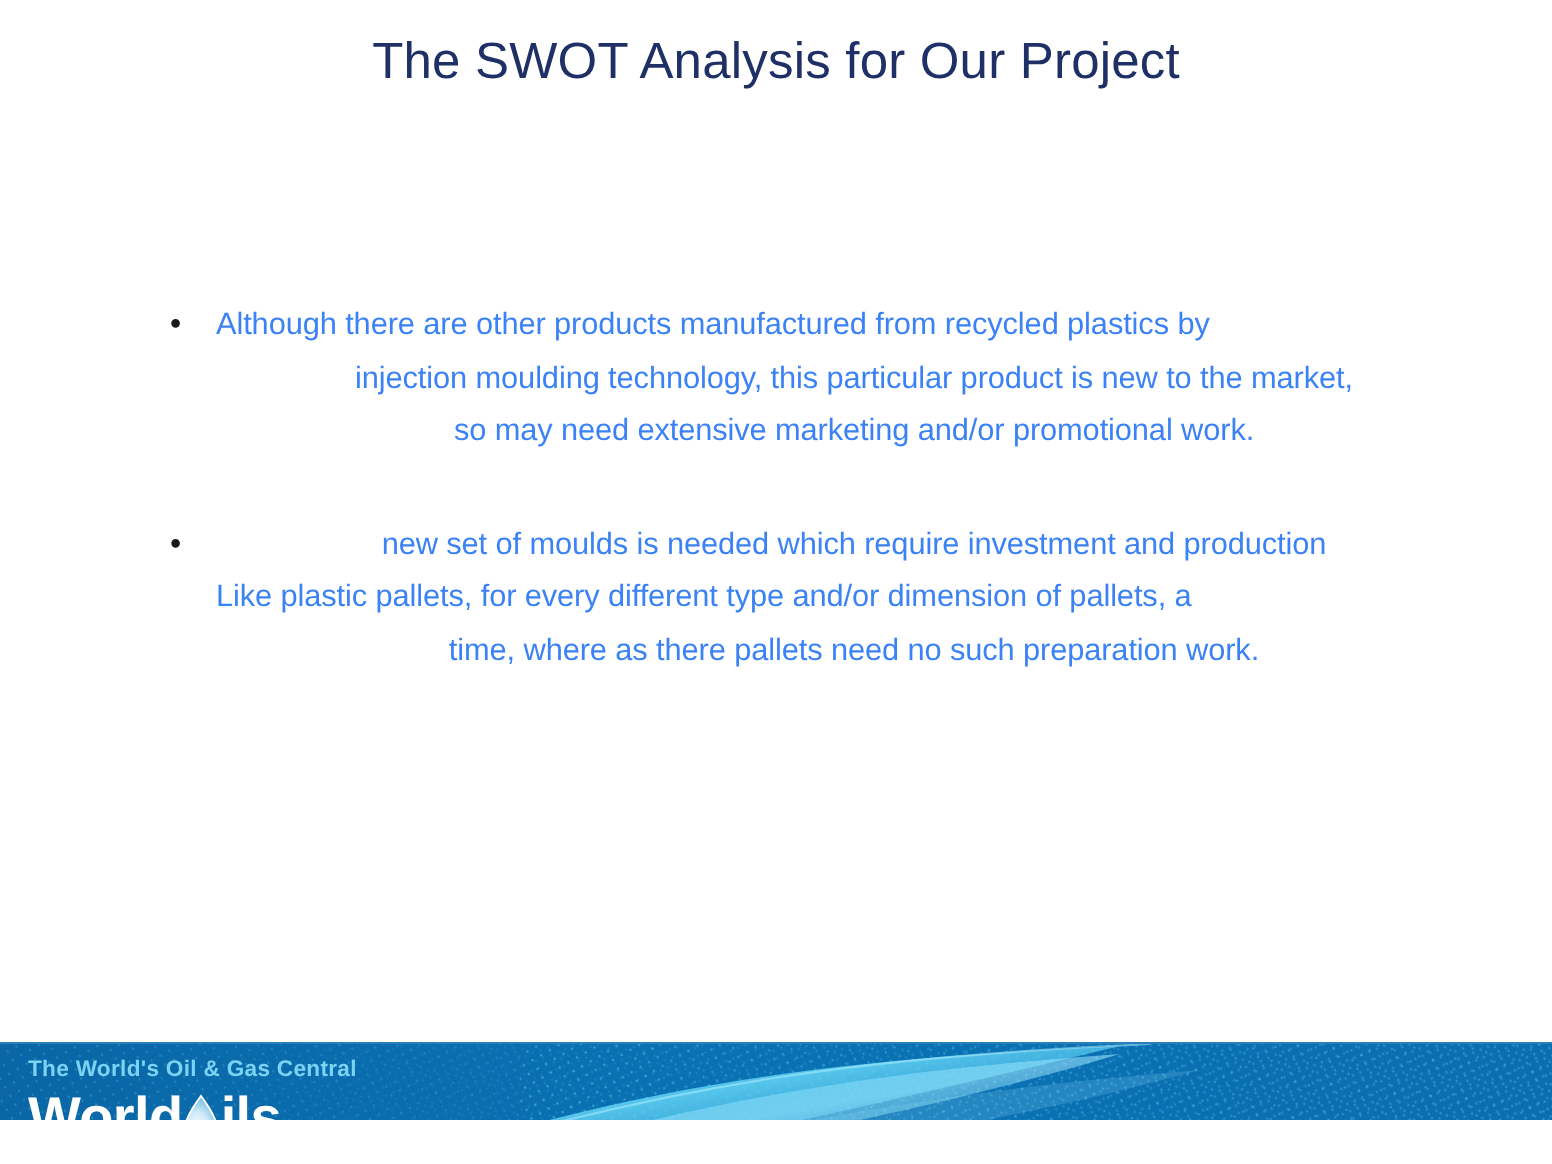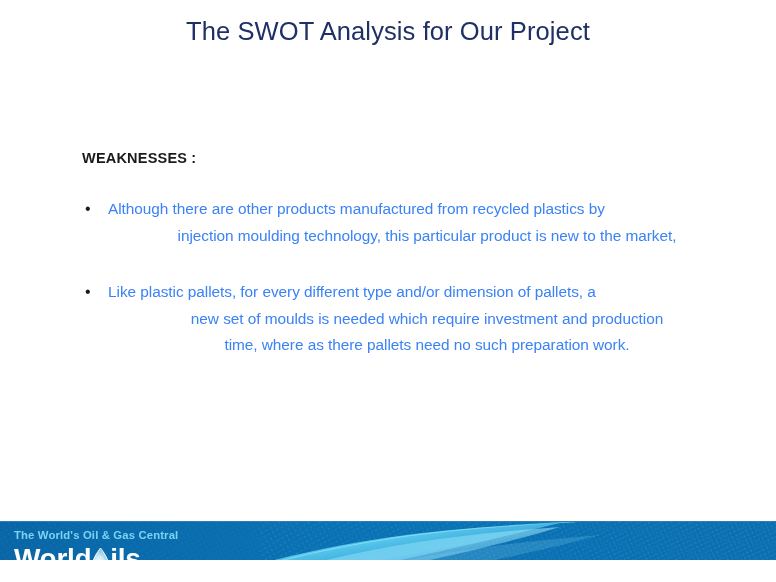--- a/index.html
+++ b/index.html
@@ -143,35 +143,35 @@
 </style>
 </head>
 <body>
 
 <div id="slide">
 
   <div id="slide-title">The SWOT Analysis for Our Project</div>
 
   <div id="body-block">
 
-    <div id="weaknesses-heading">WEAKNESSES :</div>
 
     <div class="bullet-row">
       <div class="bullet-marker">•</div>
       <div class="bullet-text">
         <span class="l">Although there are other products manufactured from recycled plastics by</span>
         <span class="l indent">injection moulding technology, this particular product is new to the market,</span>
+        <span class="l indent">so may need extensive marketing and/or promotional work.</span>
       </div>
     </div>
 
     <div class="bullet-row">
       <div class="bullet-marker">•</div>
       <div class="bullet-text">
+        <span class="l indent">new set of moulds is needed which require investment and production</span>
         <span class="l">Like plastic pallets, for every different type and/or dimension of pallets, a</span>
-        <span class="l indent">new set of moulds is needed which require investment and production</span>
         <span class="l indent">time, where as there pallets need no such preparation work.</span>
       </div>
     </div>
 
   </div>
 
   <div id="footer-banner">
 
     <svg id="banner-svg" viewBox="0 0 776 61" preserveAspectRatio="none">
       <defs>

